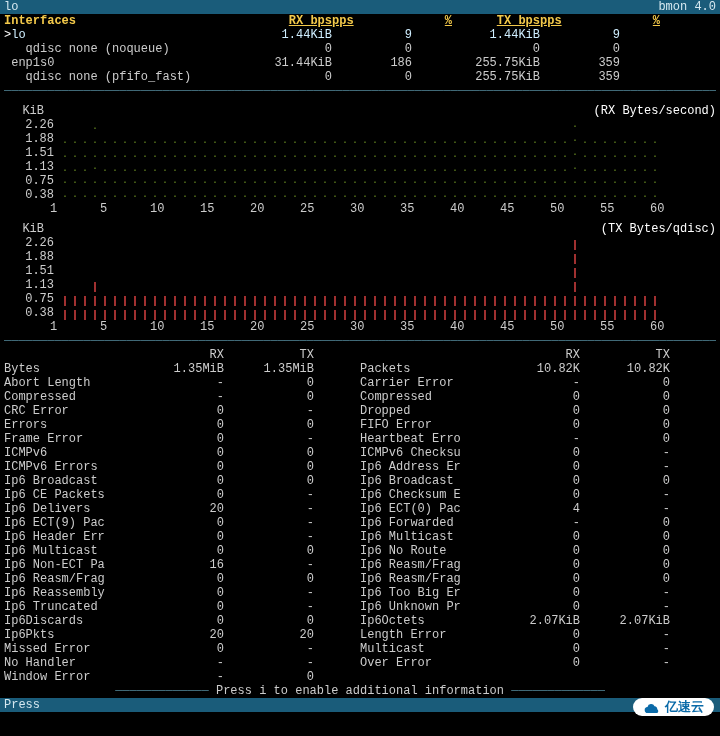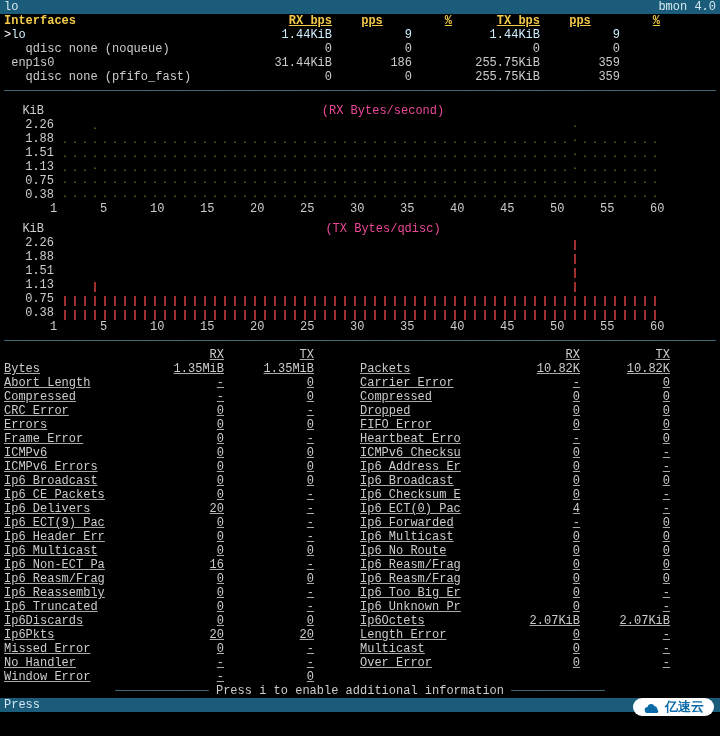--- a/index.html
+++ b/index.html
@@ -19,44 +19,44 @@
     height: 14px;
     display: flex;
     justify-content: space-between;
   }
   .screen { padding: 0 4px; }
   .hdr { color: #f3c94a; font-weight: bold; display: flex; }
   .hdr .c-iface { width: 240px; }
   .hdr .c-grp { width: 208px; display: flex; }
   .hdr .c-grp span { text-decoration: underline; }
   .hdr .c-bps { width: 88px; text-align: right; }
-  .hdr .c-pps { width: 80px; text-align: center; }
+  .hdr .c-pps { width: 80px; text-align: left; }
   .hdr .c-pct { width: 40px; text-align: right; }
   .irow { display: flex; color: #ccc; }
   .irow .c-iface { width: 240px; white-space: pre; }
   .irow .c-bps  { width: 88px; text-align: right; }
   .irow .c-pps  { width: 80px; text-align: right; }
   .irow .c-pct  { width: 40px; text-align: right; }
   .sel { color: #cfeeff; }
   .cursor { color: #fff; }
   .graph-wrap { margin-top: 6px; }
-  .graph-title { text-align: center; color: #ec4899; }
+  .graph-title { text-align: right; color: #ffffff; }
   .graph { position: relative; margin: 0 10px 0 10px; }
   .graph-row { display: flex; height: 14px; }
   .graph-row .ylab { width: 46px; text-align: right; color: #ccc; padding-right: 6px; }
   .graph-row .cells { display: flex; flex: 1; }
   .cell { width: 10px; height: 14px; display: flex; align-items: flex-end; justify-content: center; }
   .dot-g { color: #6b8e23; font-size: 10px; line-height: 10px; }
   .bar-r { width: 2px; background: #a03030; }
   .xaxis { display: flex; margin-left: 46px; color: #ccc; }
   .xaxis span { width: 50px; text-align: left; }
   .rule { color: #4a7a8a; letter-spacing: 0; white-space: pre; overflow: hidden; }
   .stats { display: flex; gap: 0; }
   .stats-col { flex: 1; }
-  .stats-hdr, .stats-row { display: flex; text-decoration: underline; }
+  .stats-hdr, .stats-row { display: flex; }
   .stats-hdr .l, .stats-row .l { width: 130px; color: #ccc; white-space: pre; }
   .stats-hdr .r, .stats-row .r { width: 90px; text-align: right; color: #ccc; }
   .stats-hdr .l, .stats-hdr .r { color: #ccc; }
   .hint { color: #4a7a8a; text-align: center; }
   .hint .msg { color: #ccc; }
   .watermark {
     position: absolute;
     right: 6px;
     bottom: 20px;
     background: #fff;

